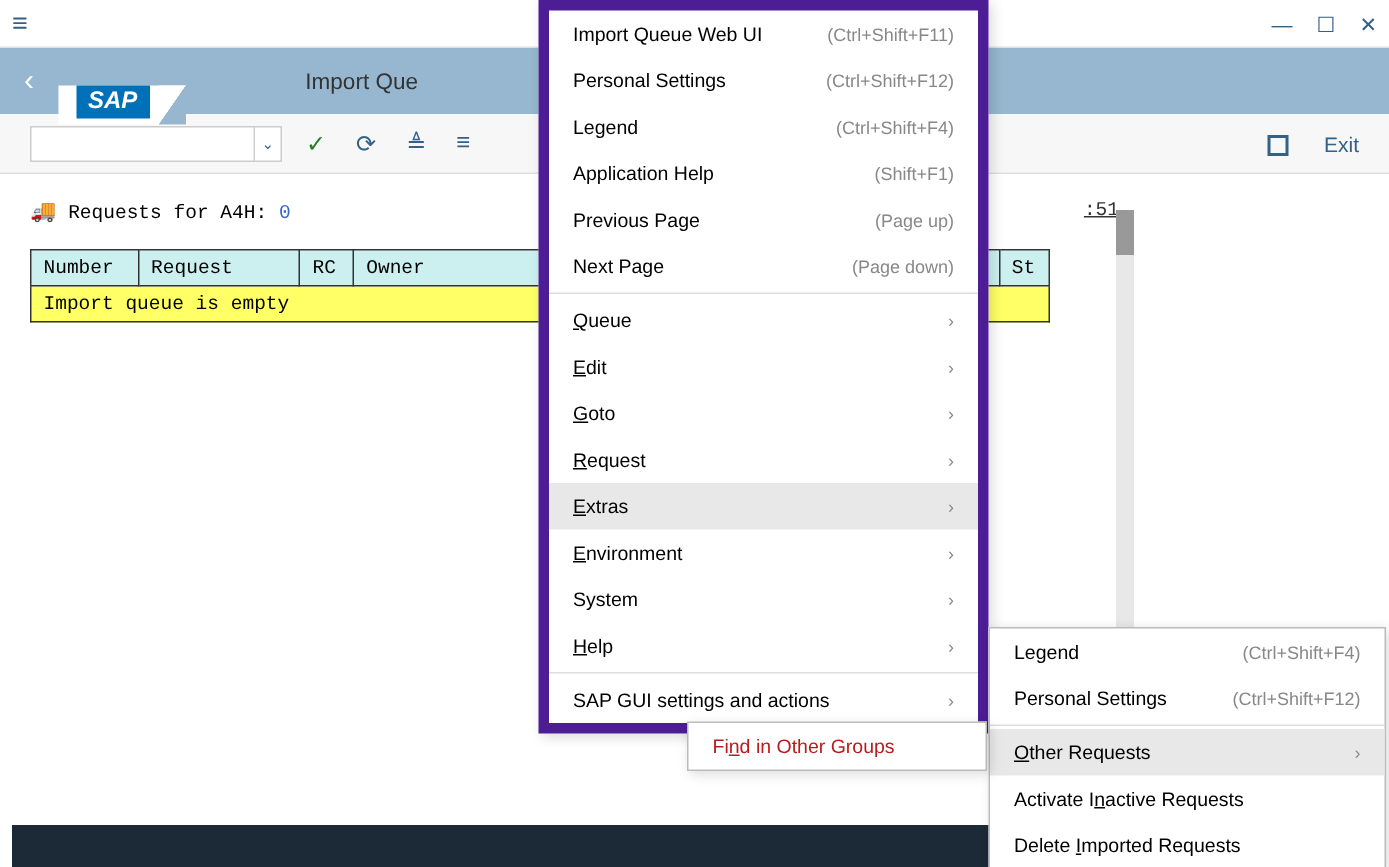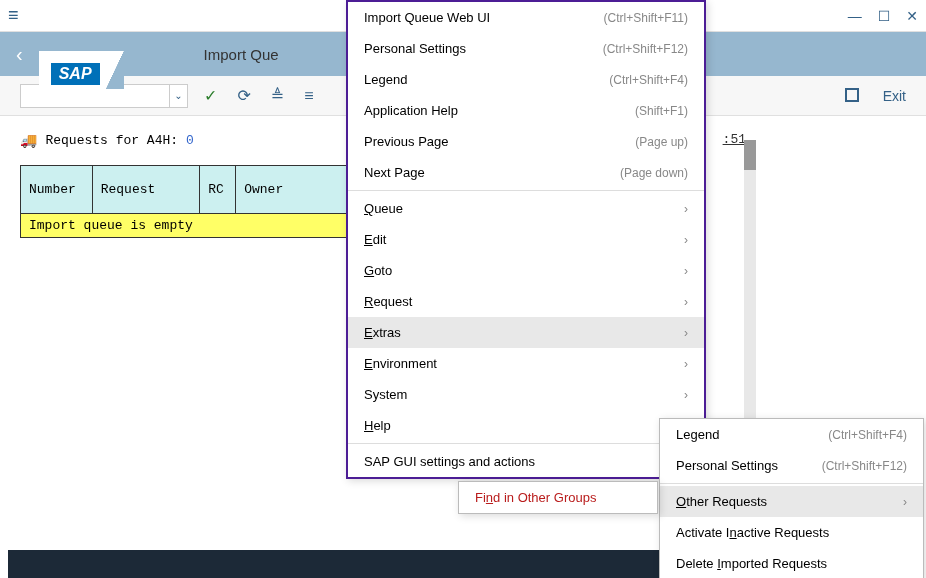--- a/index.html
+++ b/index.html
@@ -7,56 +7,56 @@
     
     
     .titlebar { height: 32px; background: #fff; display: flex; justify-content: space-between; align-items: center; padding: 0 8px; border-bottom: 1px solid #e0e0e0; }
     .hamburger { font-size: 18px; color: #346187; cursor: pointer; }
     .window-controls { display: flex; gap: 16px; align-items: center; }
     .window-controls span { font-size: 14px; color: #346187; cursor: pointer; }
     
     
     .sap-header { height: 44px; background: #96b7cf; display: flex; align-items: center; padding: 0 16px; }
     .back-btn { color: #fff; font-size: 20px; margin-right: 16px; cursor: pointer; }
-    .sap-logo-wrap { background: #fff; padding: 12px 24px 4px 12px; position: relative; margin-top: 32px; }
+    .sap-logo-wrap { background: #fff; padding: 0 24px 4px 12px; position: relative; margin-top: 32px; }
     .sap-logo { background: #0070b8; color: #fff; font-weight: bold; font-size: 16px; padding: 2px 8px; display: inline-block; font-style: italic; }
     .sap-logo-wrap::after { content: ''; position: absolute; right: 0; top: 0; bottom: 0; width: 18px; background: linear-gradient(to bottom right, #fff 49%, #96b7cf 50%); }
     .header-title { margin-left: 80px; color: #333; font-size: 15px; }
     
     
     .toolbar { height: 40px; background: #f7f7f7; display: flex; align-items: center; padding: 0 20px; gap: 12px; border-bottom: 1px solid #e0e0e0; }
     .search-input { width: 150px; height: 24px; border: 1px solid #ccc; padding: 0 6px; }
     .dropdown-btn { width: 18px; height: 24px; border: 1px solid #ccc; border-left: none; background: #fff; color: #346187; cursor: pointer; display: flex; align-items: center; justify-content: center; font-size: 10px; }
     .toolbar-icon { color: #346187; font-size: 16px; cursor: pointer; padding: 4px; }
     .toolbar .check { color: #2b7d2b; }
-    .toolbar .exit { margin-left: auto; color: #346187; font-size: 14px; cursor: pointer; display: flex; align-items: flex-start; gap: 24px; }
+    .toolbar .exit { margin-left: auto; color: #346187; font-size: 14px; cursor: pointer; display: flex; align-items: flex-end; gap: 24px; }
     .exit-icon { width: 14px; height: 14px; border: 2px solid #346187; display: inline-block; }
     
     
     .content { padding: 16px 20px; position: relative; }
     .requests-line { font-family: 'Courier New', monospace; font-size: 13px; margin-bottom: 16px; display: flex; align-items: center; gap: 8px; }
     .truck-icon { color: #346187; font-size: 14px; }
     .req-count { color: #3366cc; }
     
     
     .table { border-collapse: collapse; width: 680px; }
-    .table th { background: #ccf0f0; border: 1px solid #333; padding: 16px 8px; text-align: left; font-family: 'Courier New', monospace; font-weight: normal; font-size: 13px; }
+    .table th { background: #ccf0f0; border: 1px solid #333; padding: 4px 8px; text-align: left; font-family: 'Courier New', monospace; font-weight: normal; font-size: 13px; }
     .table .empty-row td { background: #ffff66; border: 1px solid #333; padding: 4px 8px; font-family: 'Courier New', monospace; font-size: 13px; }
     
     .timestamp { position: absolute; right: 180px; top: 16px; font-family: 'Courier New', monospace; color: #333; text-decoration: underline; }
     
     
     .fake-scrollbar { position: absolute; right: 170px; top: 140px; width: 12px; height: 380px; background: #e8e8e8; }
     .scroll-thumb { width: 100%; height: 30px; background: #999; }
     
     
     .footer { position: absolute; bottom: 0; left: 8px; right: 170px; height: 28px; background: #1c2937; }
     
     
-    .menu { position: absolute; left: 346px; top: 0; width: 360px; background: #fff; border: 2px solid #4c1d95; box-shadow: 2px 2px 8px rgba(0,0,0,0.15); z-index: 10; }
+    .menu { position: absolute; left: 359px; top: 0; width: 300px; background: #fff; border: 7px solid #4c1d95; box-shadow: 2px 2px 8px rgba(0,0,0,0.15); z-index: 10; }
     .menu-item { display: flex; justify-content: space-between; align-items: center; padding: 8px 16px; font-size: 13px; cursor: pointer; }
     .menu-item.highlighted { background: #e8e8e8; align-items: flex-end; }
     .menu-shortcut { color: #888; font-size: 12px; }
     .menu-arrow { color: #888; font-size: 12px; }
     .menu-sep { height: 1px; background: #ddd; margin: 2px 0; }
     .menu-item .label u { text-decoration: underline; }
     
     
     .submenu { position: absolute; left: 659px; top: 418px; width: 265px; background: #fff; border: 1px solid #bbb; box-shadow: 2px 2px 8px rgba(0,0,0,0.15); z-index: 20; }
     .submenu .menu-item.highlighted { background: #e8e8e8; }

